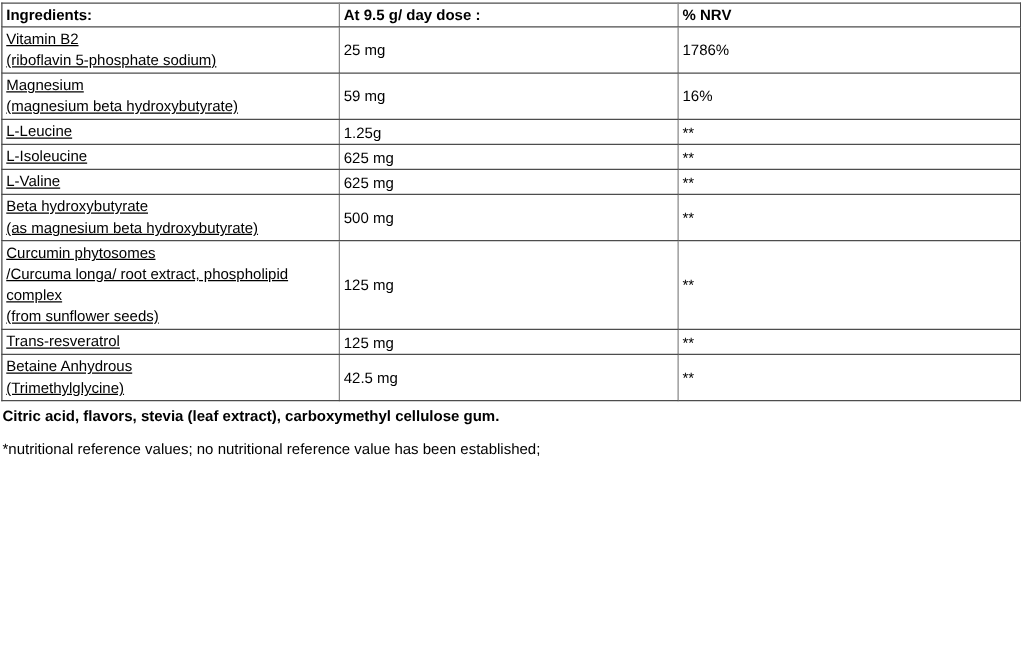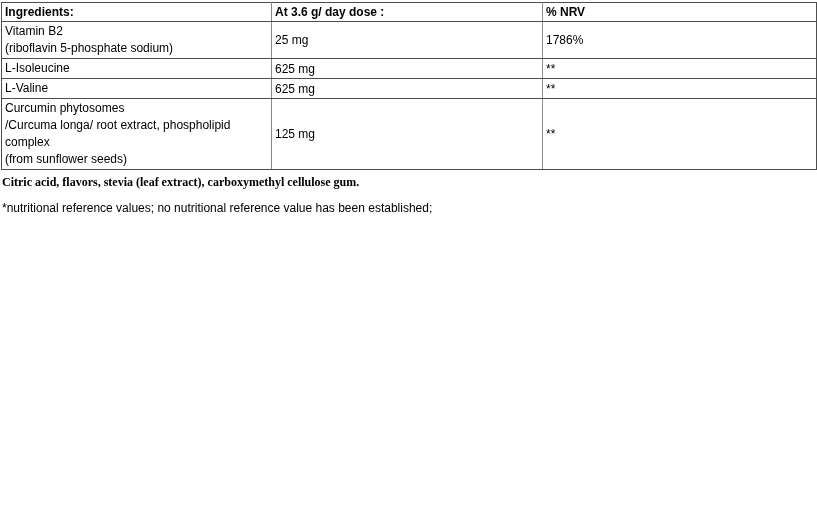--- a/index.html
+++ b/index.html
@@ -33,76 +33,114 @@
     text-align: left;
     vertical-align: middle;
     line-height: 16px;
     font-weight: normal;
     overflow: hidden;
     white-space: normal;
   }
   .facts-table tr > *:first-child { border-left: 1px solid #4d4d4d; }
   .facts-table tr > *:last-child  { border-right: 1px solid #4d4d4d; }
   .facts-table thead th { font-weight: bold; }
-  .cell-line { line-height: 17px; }
+  .cell-line { line-height: 17px; text-decoration: underline; }
   .footer-text {
     margin: 4px 1px 0 2px;
     line-height: 16px;
   }
-  .footer-text.bold { font-weight: bold; font-family: Liberation Serif, serif; }
+  .footer-text.bold { font-weight: bold; }
   .footer-text.spaced { margin-top: 10px; }
 </style>
 </head>
 <body>
 
 <div class="page">
 
   <table class="facts-table">
     <colgroup>
       <col style="width:270px">
       <col style="width:271px">
       <col style="width:274px">
     </colgroup>
     <thead>
       <tr>
         <th>Ingredients:</th>
-        <th>At 3.6 g/ day dose :</th>
+        <th>At 9.5 g/ day dose :</th>
         <th>% NRV</th>
       </tr>
     </thead>
     <tbody id="rows-body">
         <tr>
           <td>
             <div class="cell-line">Vitamin B2</div>
             <div class="cell-line">(riboflavin 5-phosphate sodium)</div>
           </td>
           <td>25 mg</td>
           <td>1786%</td>
+        </tr>
+        <tr>
+          <td>
+            <div class="cell-line">Magnesium</div>
+            <div class="cell-line">(magnesium beta hydroxybutyrate)</div>
+          </td>
+          <td>59 mg</td>
+          <td>16%</td>
+        </tr>
+        <tr>
+          <td>
+            <div class="cell-line">L-Leucine</div>
+          </td>
+          <td>1.25g</td>
+          <td>**</td>
         </tr>
         <tr>
           <td>
             <div class="cell-line">L-Isoleucine</div>
           </td>
           <td>625 mg</td>
           <td>**</td>
         </tr>
         <tr>
           <td>
             <div class="cell-line">L-Valine</div>
           </td>
           <td>625 mg</td>
           <td>**</td>
         </tr>
         <tr>
           <td>
+            <div class="cell-line">Beta hydroxybutyrate</div>
+            <div class="cell-line">(as magnesium beta hydroxybutyrate)</div>
+          </td>
+          <td>500 mg</td>
+          <td>**</td>
+        </tr>
+        <tr>
+          <td>
             <div class="cell-line">Curcumin phytosomes</div>
             <div class="cell-line">/Curcuma longa/ root extract, phospholipid complex</div>
             <div class="cell-line">(from sunflower seeds)</div>
           </td>
           <td>125 mg</td>
+          <td>**</td>
+        </tr>
+        <tr>
+          <td>
+            <div class="cell-line">Trans-resveratrol</div>
+          </td>
+          <td>125 mg</td>
+          <td>**</td>
+        </tr>
+        <tr>
+          <td>
+            <div class="cell-line">Betaine Anhydrous</div>
+            <div class="cell-line">(Trimethylglycine)</div>
+          </td>
+          <td>42.5 mg</td>
           <td>**</td>
         </tr>
       </tbody>
   </table>
 
   <p class="footer-text bold">Citric acid, flavors, stevia (leaf extract), carboxymethyl cellulose gum.</p>
   <p class="footer-text spaced">*nutritional reference values; no nutritional reference value has been established;</p>
 
 </div>
 

